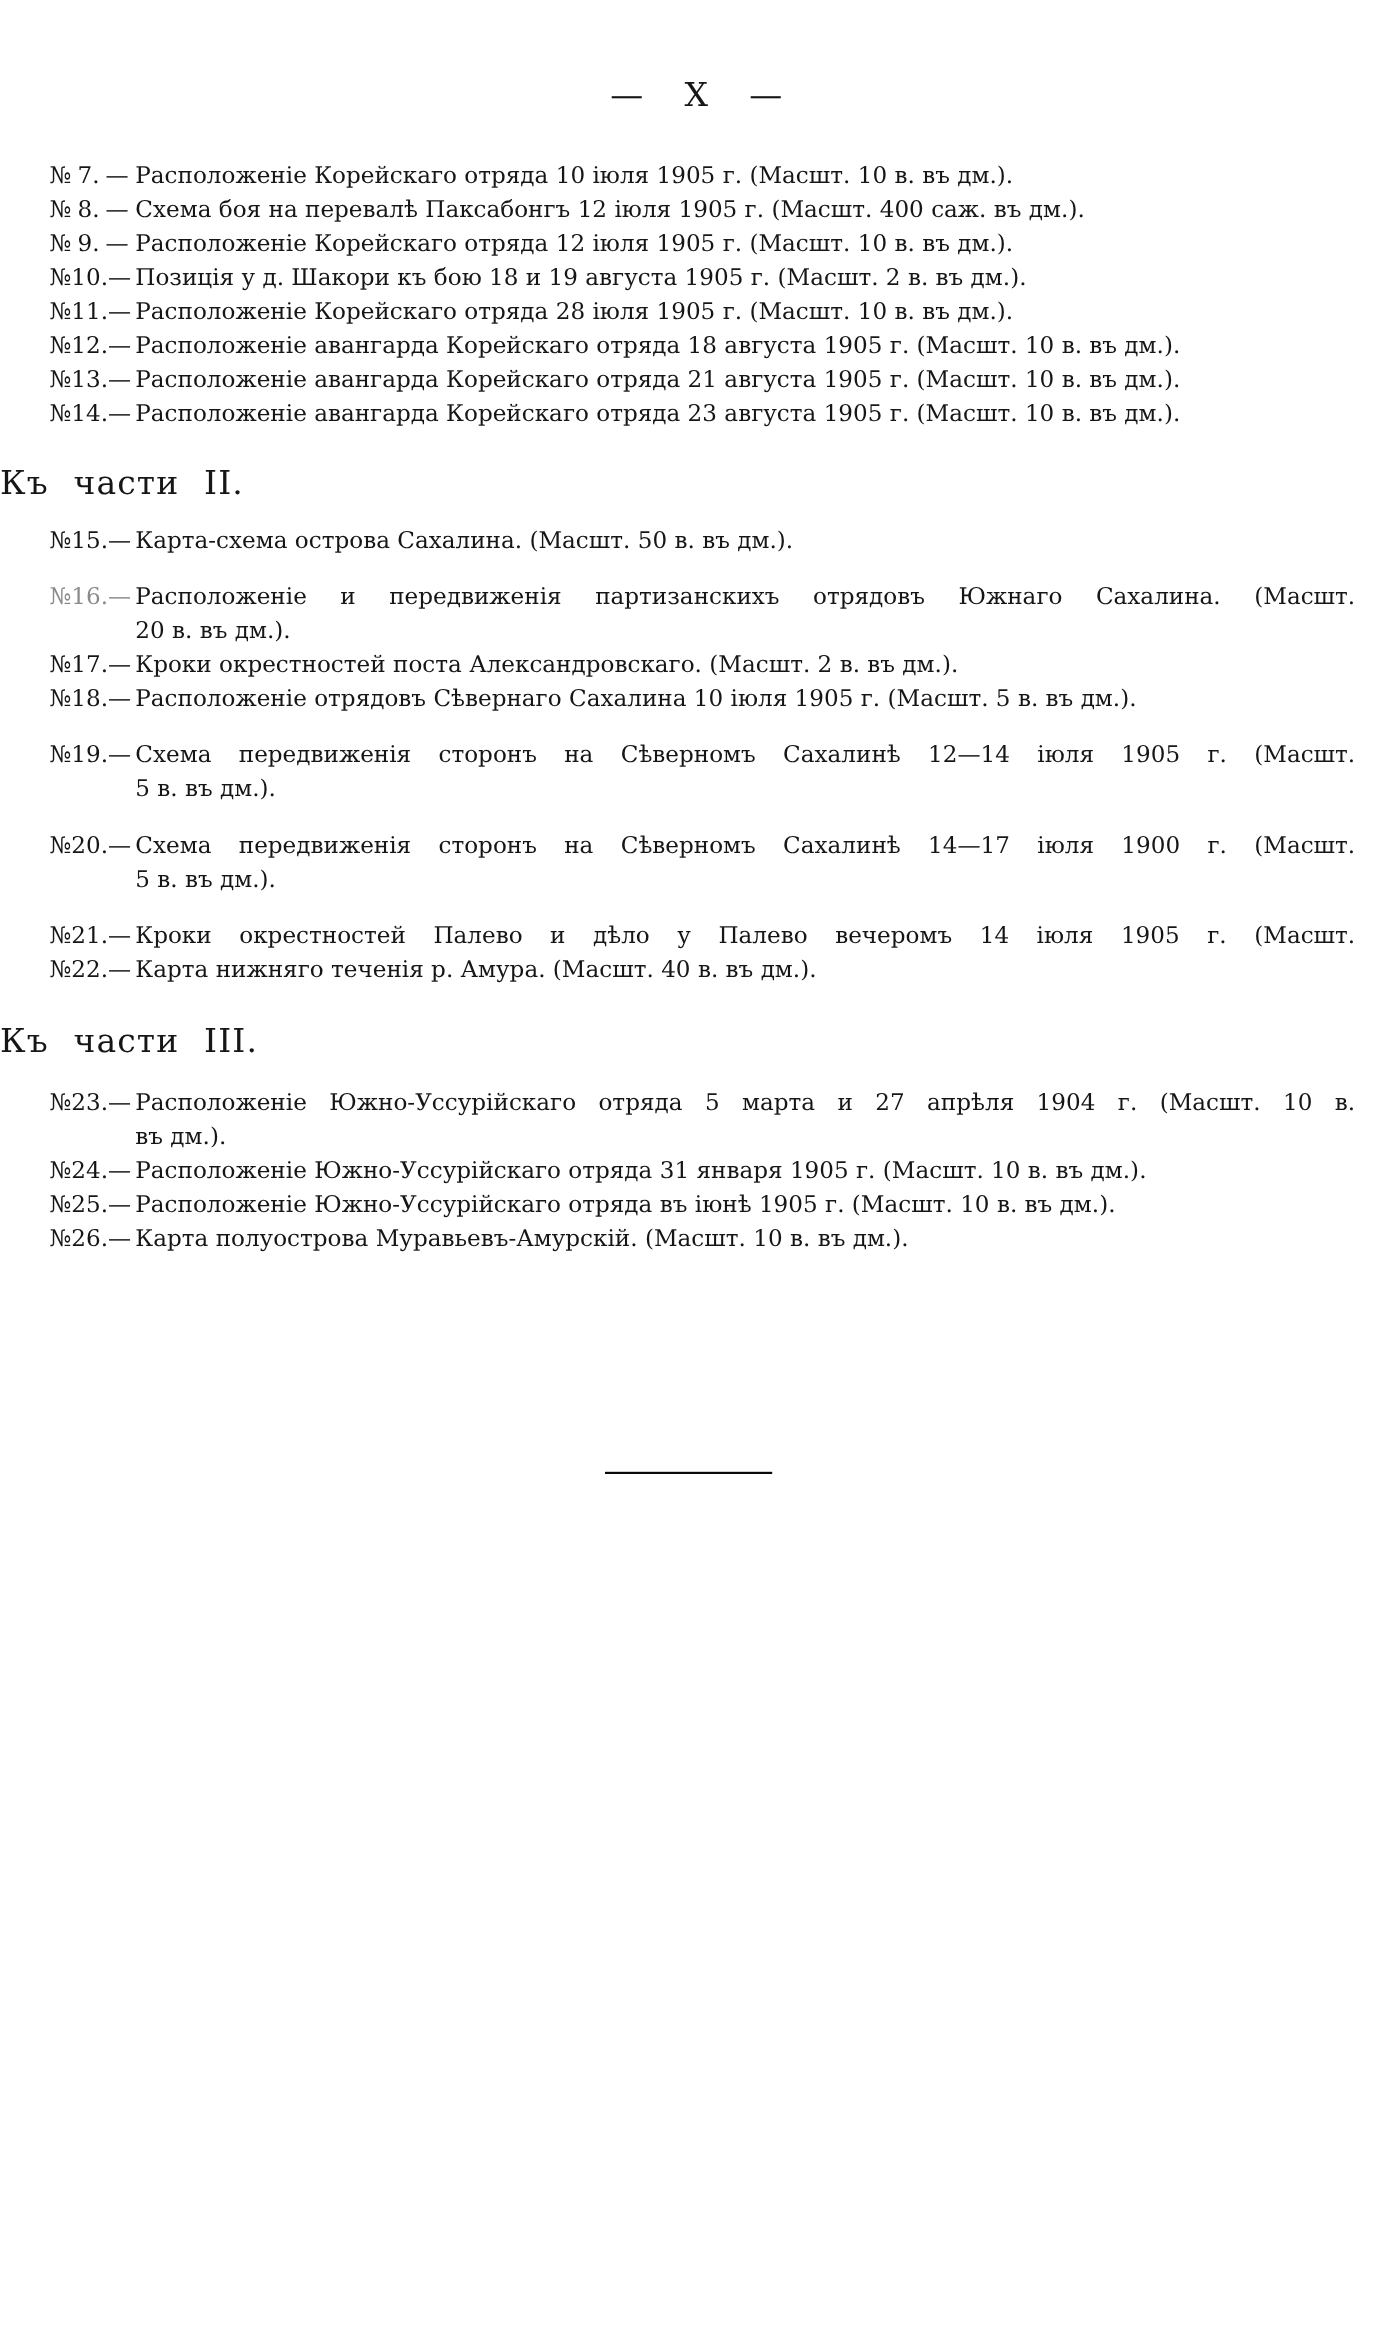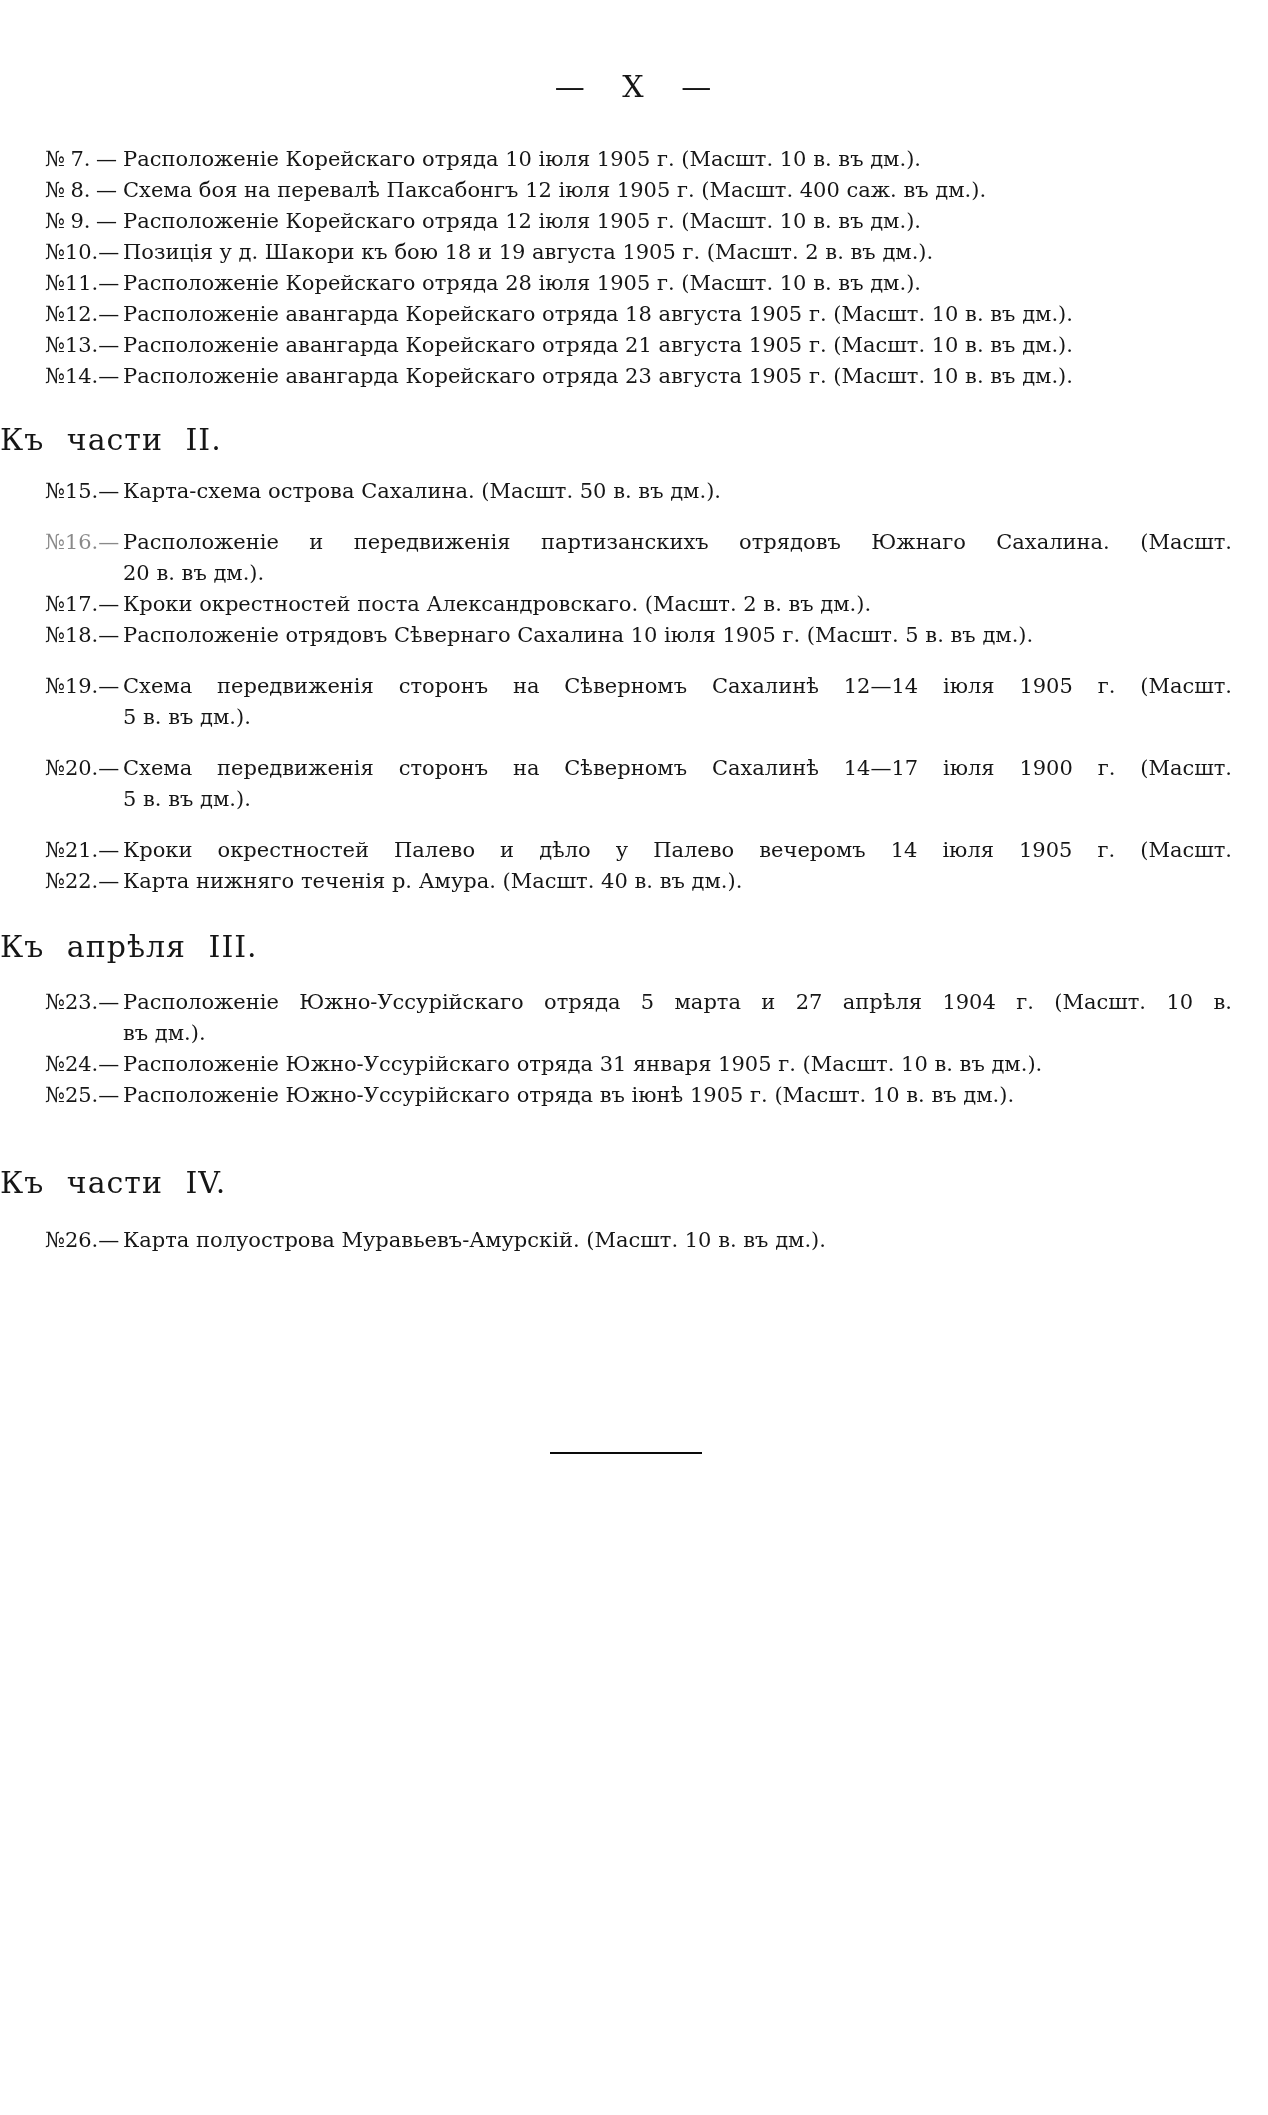--- a/index.html
+++ b/index.html
@@ -246,21 +246,21 @@
           <span>№</span>
           <span>22.</span>
           <span>—</span>
         </span>
       <span class="l1">Карта нижняго теченія р. Амура. (Масшт. 40 в. въ дм.).</span>
 
     </div>
 
   </div>
 
-  <h2 class="sec-heading h-iii">Къ апрѣля III.</h2>
+  <h2 class="sec-heading h-iii">Къ части III.</h2>
 
   <div class="list">
 
     <div class="item multi">
       <span class="prefix">
           <span>№</span>
           <span>23.</span>
           <span>—</span>
         </span>
       <span class="l1">Расположеніе Южно-Уссурійскаго отряда 5 марта и 27 апрѣля 1904 г. (Масшт. 10 в.</span>
@@ -282,21 +282,20 @@
           <span>№</span>
           <span>25.</span>
           <span>—</span>
         </span>
       <span class="l1">Расположеніе Южно-Уссурійскаго отряда въ іюнѣ 1905 г. (Масшт. 10 в. въ дм.).</span>
 
     </div>
 
   </div>
 
-  <h2 class="sec-heading h-iv">Къ части IV.</h2>
 
   <div class="list">
 
     <div class="item">
       <span class="prefix">
           <span>№</span>
           <span>26.</span>
           <span>—</span>
         </span>
       <span class="l1">Карта полуострова Муравьевъ-Амурскій. (Масшт. 10 в. въ дм.).</span>

